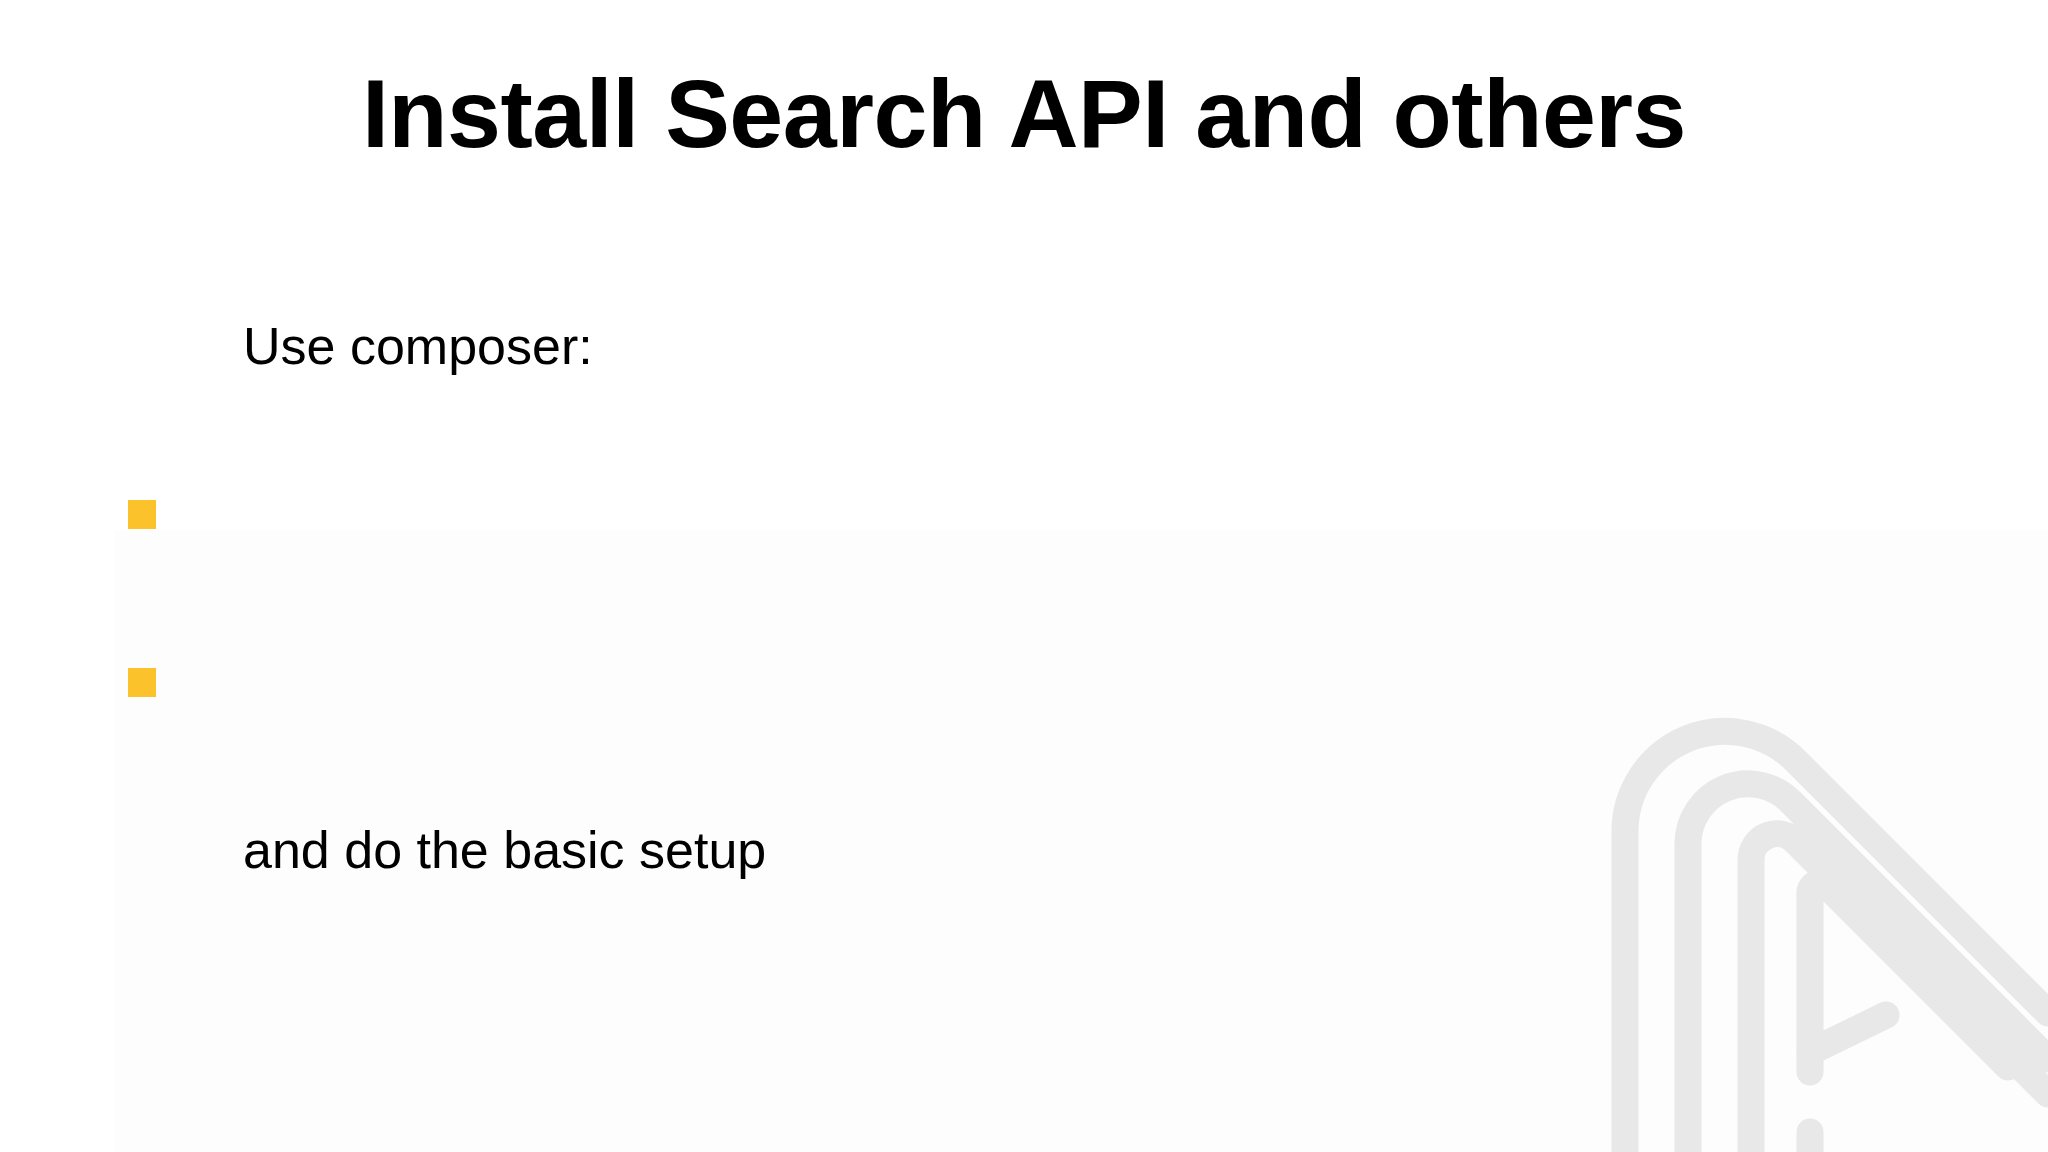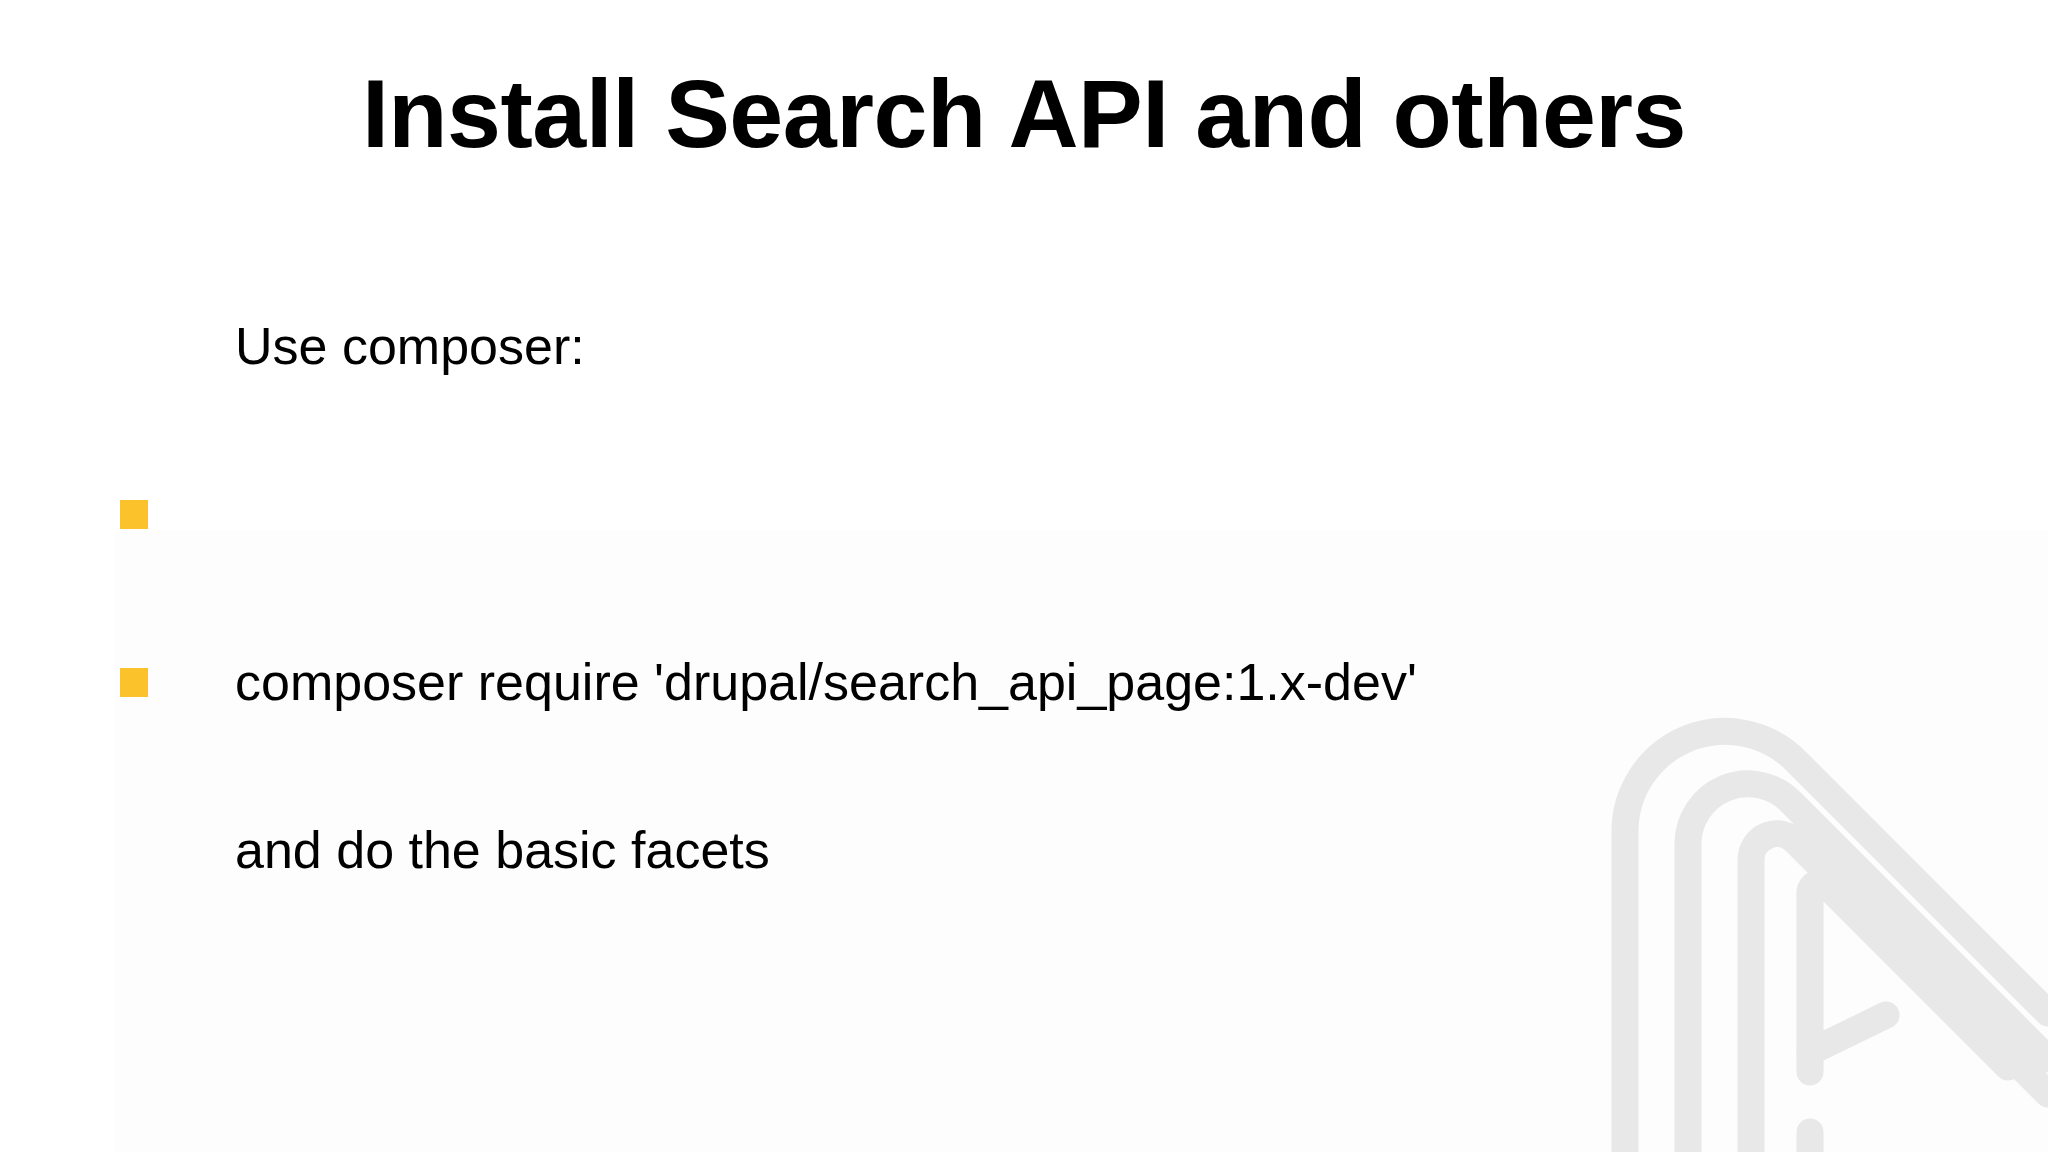--- a/index.html
+++ b/index.html
@@ -60,21 +60,21 @@
     font-weight: bold;
     line-height: 1.12;
     color: #000000;
     letter-spacing: -0.5px;
     white-space: nowrap;
   }
 
   
   #body-block {
     position: absolute;
-    left: 0px;
+    left: 8px;
     top: 262px;
     width: 1708px;
   }
 
   .body-line {
     position: relative;
     height: 168px;
     font-size: 52px;
     line-height: 168px;
     color: #000000;
@@ -125,22 +125,21 @@
       <span class="line-text">Use composer:</span>
     </div>
 
 
     <div class="body-line">
       <span class="bullet-square"></span>
     </div>
 
     <div class="body-line">
       <span class="bullet-square"></span>
-      <span class="line-text">composer require 'drupal/search_api_page:1.x-dev'</span>
     </div>
 
     <div class="body-line">
-      <span class="line-text">and do the basic facets</span>
+      <span class="line-text">and do the basic setup</span>
     </div>
 
   </div>
 
 </div>
 
 </body></html>

